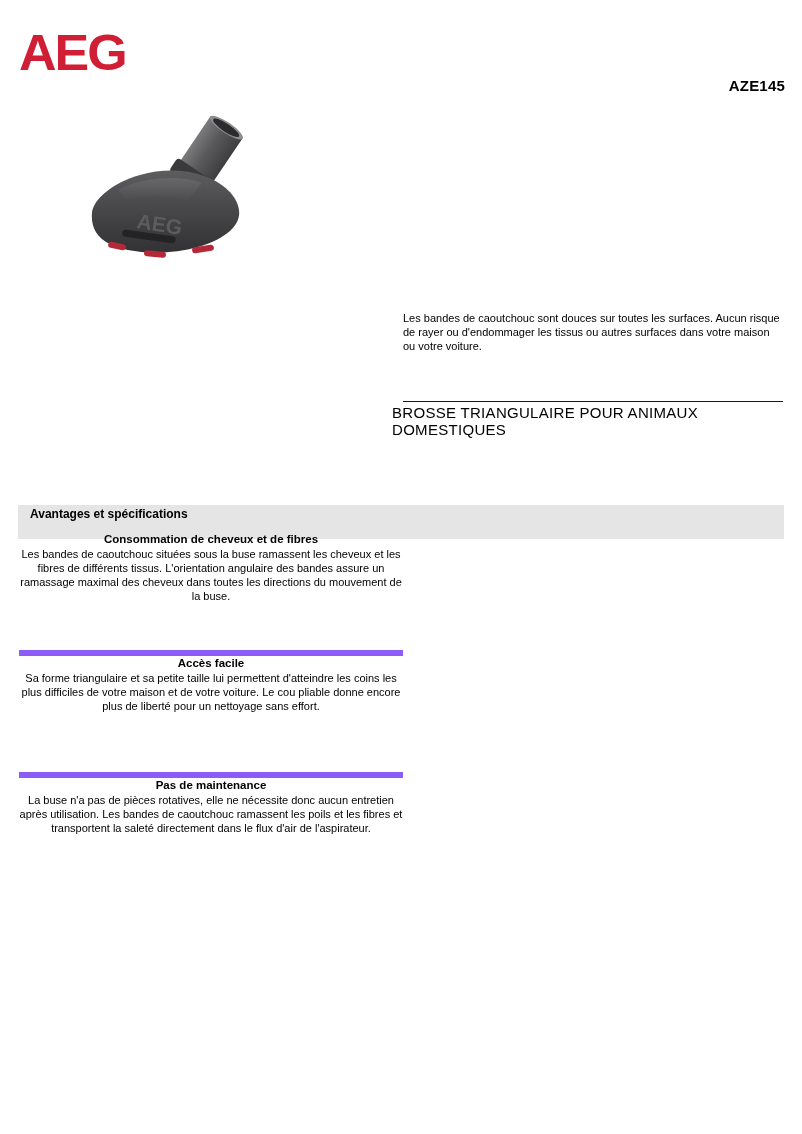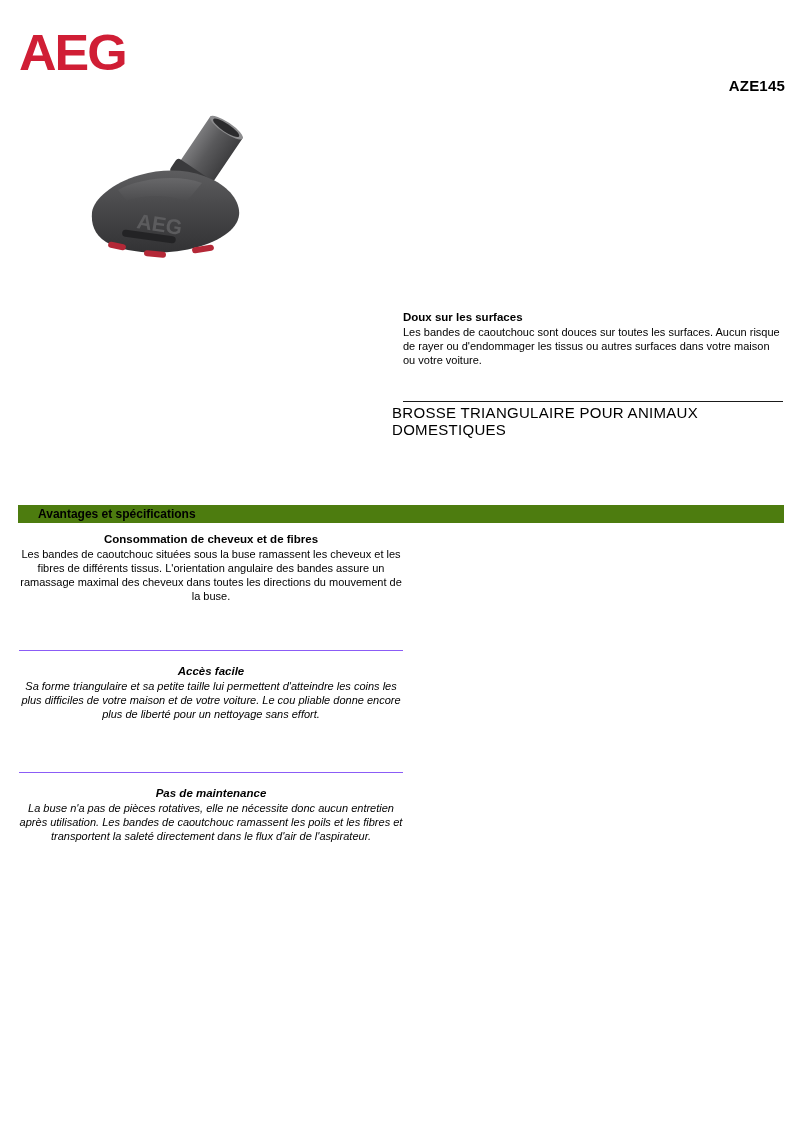--- a/index.html
+++ b/index.html
@@ -81,39 +81,38 @@
     font-size: 15px;
     letter-spacing: 0.3px;
   }
 
   
   .benefits-banner {
     position: absolute;
     left: 18px;
     top: 485px;
     width: 766px;
-    height: 18px;
-    background: #4d7c0f;
+    height: 34px;
+    background: #e5e5e5;
     font-size: 12px;
     font-weight: bold;
     line-height: 18px;
-    padding-left: 20px;
+    padding-left: 12px;
   }
 
   
   .benefit-section {
     position: absolute;
     left: 19px;
     width: 384px;
     text-align: center;
   }
   .benefit-section.ruled {
-    border-top: 1px solid #8b5cf6;
-    padding-top: 14px;
-    font-style: italic;
+    border-top: 6px solid #8b5cf6;
+    padding-top: 1px;
   }
   .sec-1 { top: 513px; }
   .sec-2 { top: 630px; }
   .sec-3 { top: 752px; }
 </style>
 </head>
 <body>
 
 <div class="page">
 
@@ -157,21 +156,20 @@
 
       <g>
         <rect x="22" y="129" width="18" height="6" rx="3" transform="rotate(12 31 132)" fill="#b42837"></rect>
         <rect x="58" y="137" width="22" height="6" rx="3" transform="rotate(5 69 140)" fill="#b42837"></rect>
         <rect x="106" y="132" width="22" height="6" rx="3" transform="rotate(-9 117 135)" fill="#b42837"></rect>
       </g>
     </svg>
   </div>
 
   <div class="highlight">
-    <div class="feature-heading">Doux sur les surfaces</div>
     <div class="feature-body">Les bandes de caoutchouc sont douces sur toutes les surfaces. Aucun risque de rayer ou d'endommager les tissus ou autres surfaces dans votre maison ou votre voiture.</div>
   </div>
 
   <div class="title-rule"></div>
   <div class="product-title">BROSSE TRIANGULAIRE POUR ANIMAUX DOMESTIQUES</div>
 
   <div class="benefits-banner">Avantages et spécifications</div>
 
   <div class="benefit-section sec-1">
     <div class="feature-heading">Consommation de cheveux et de fibres</div>

